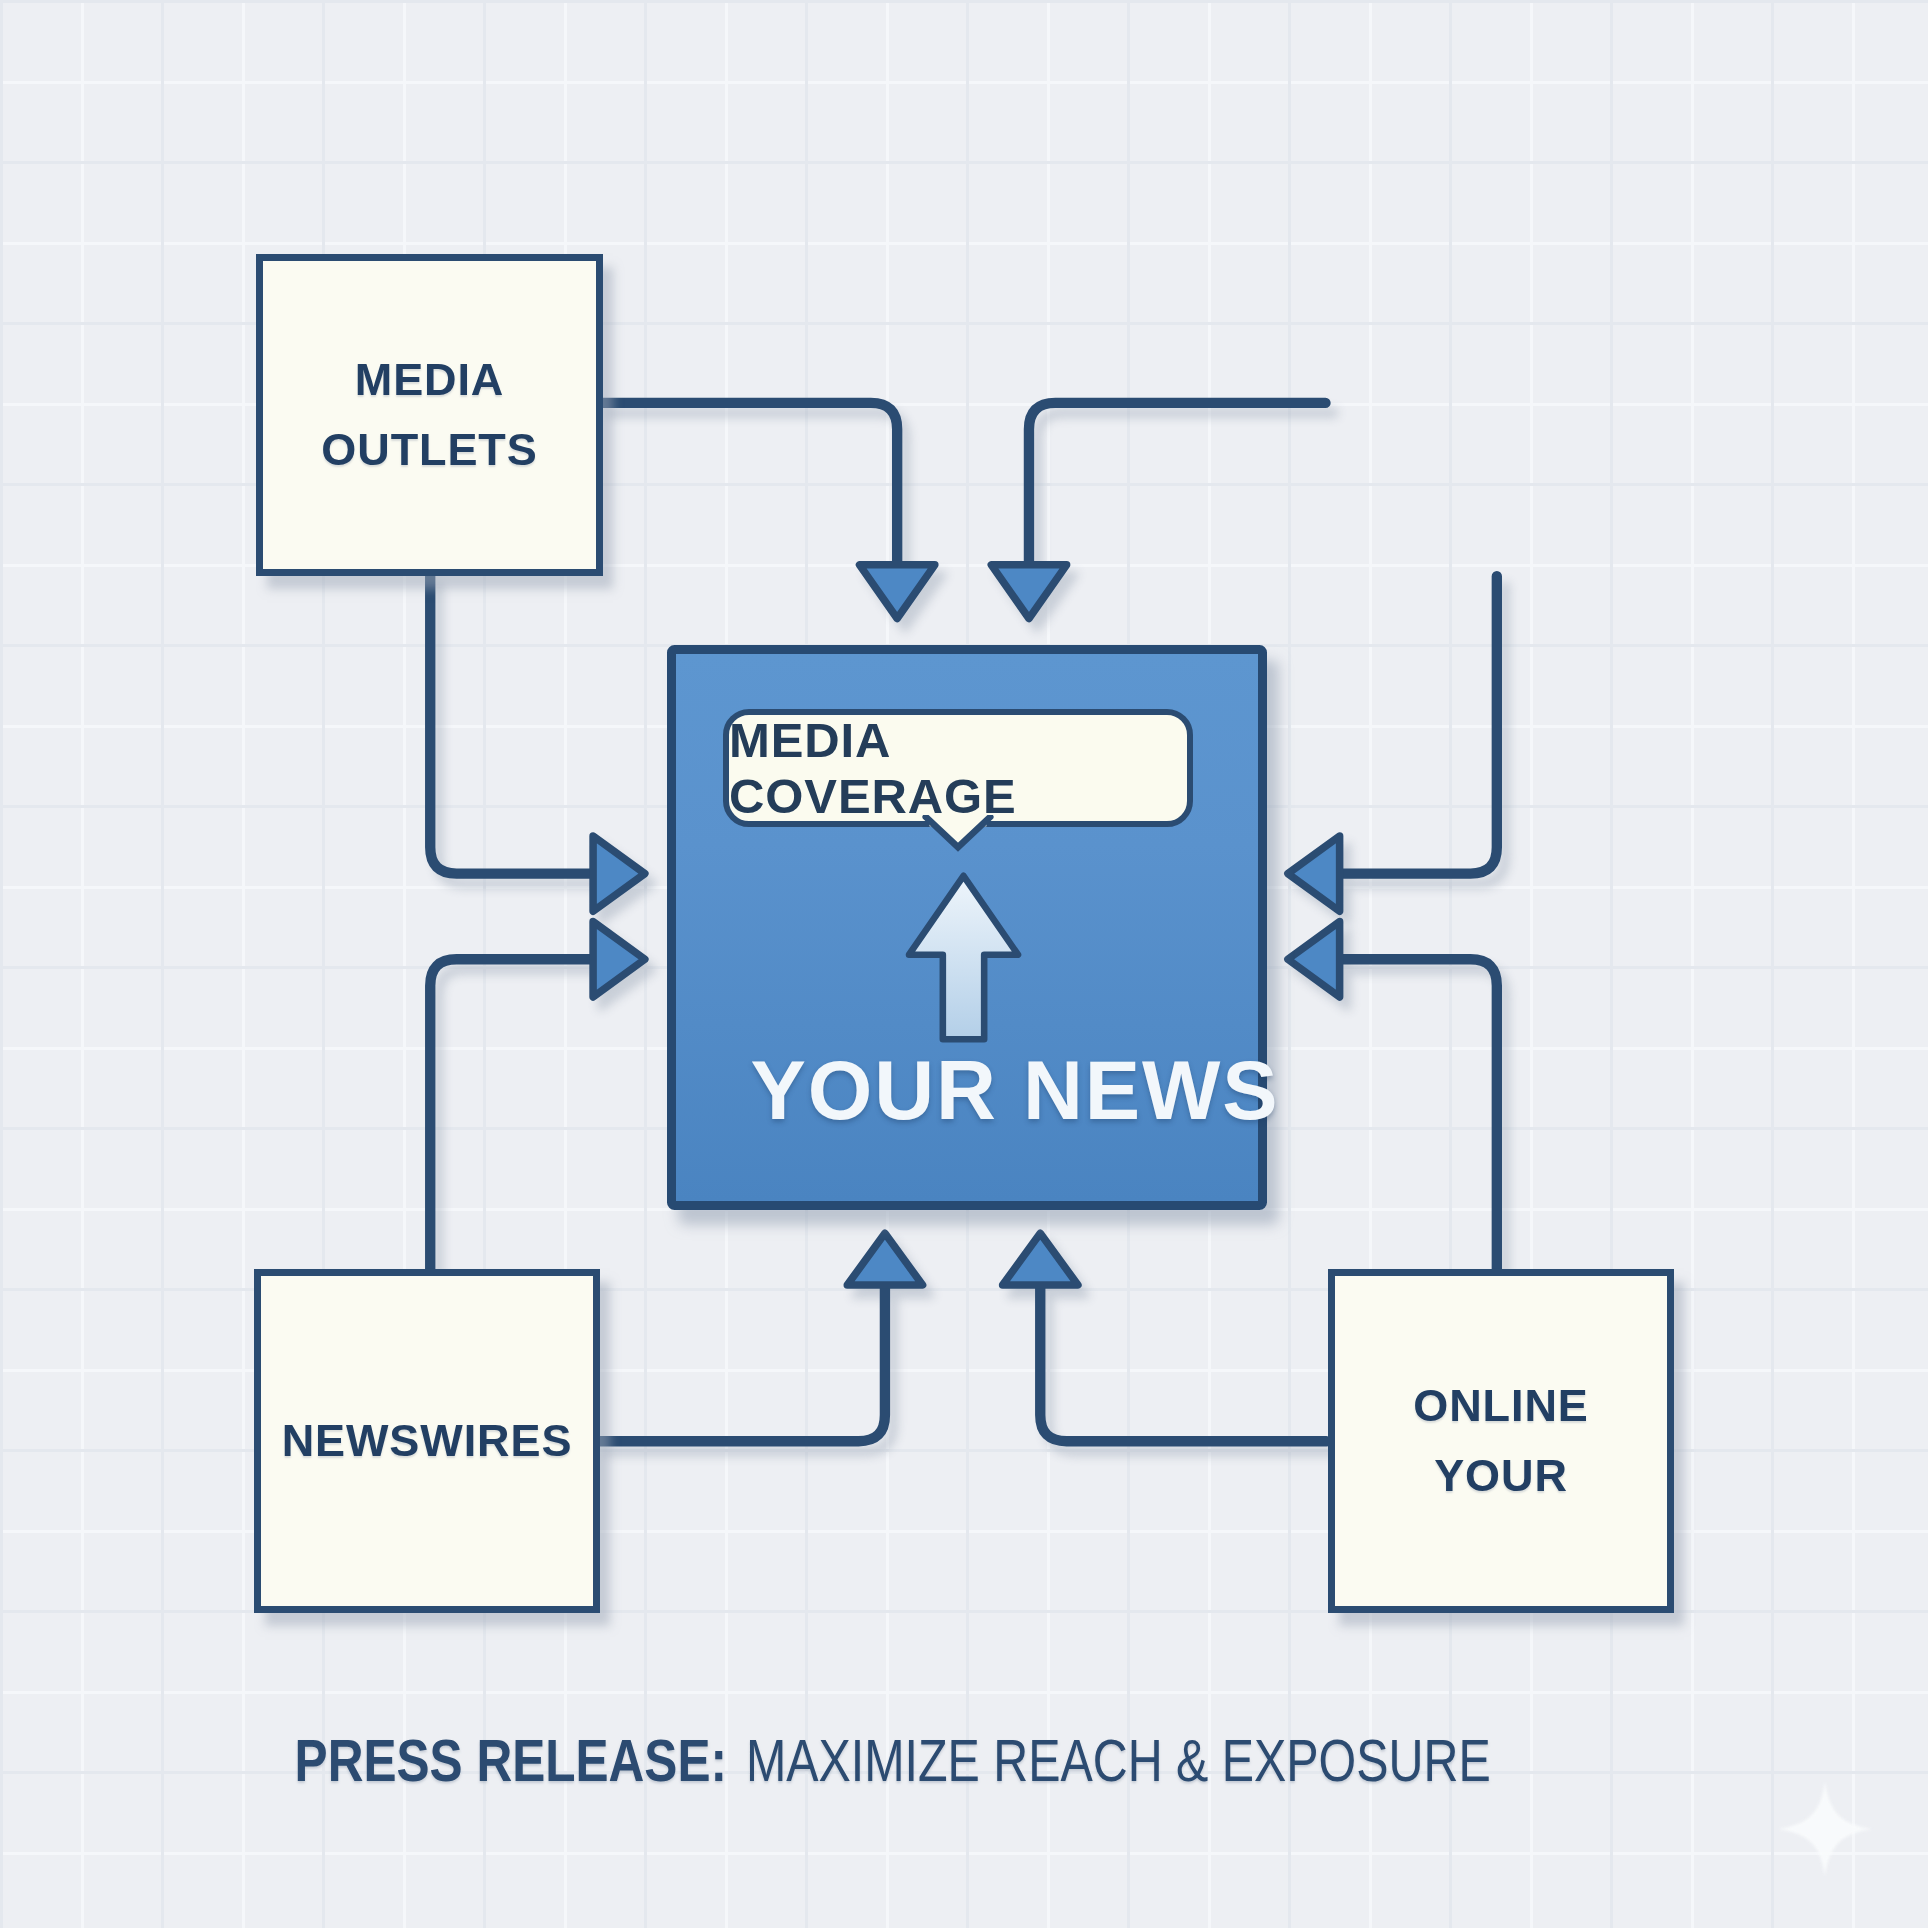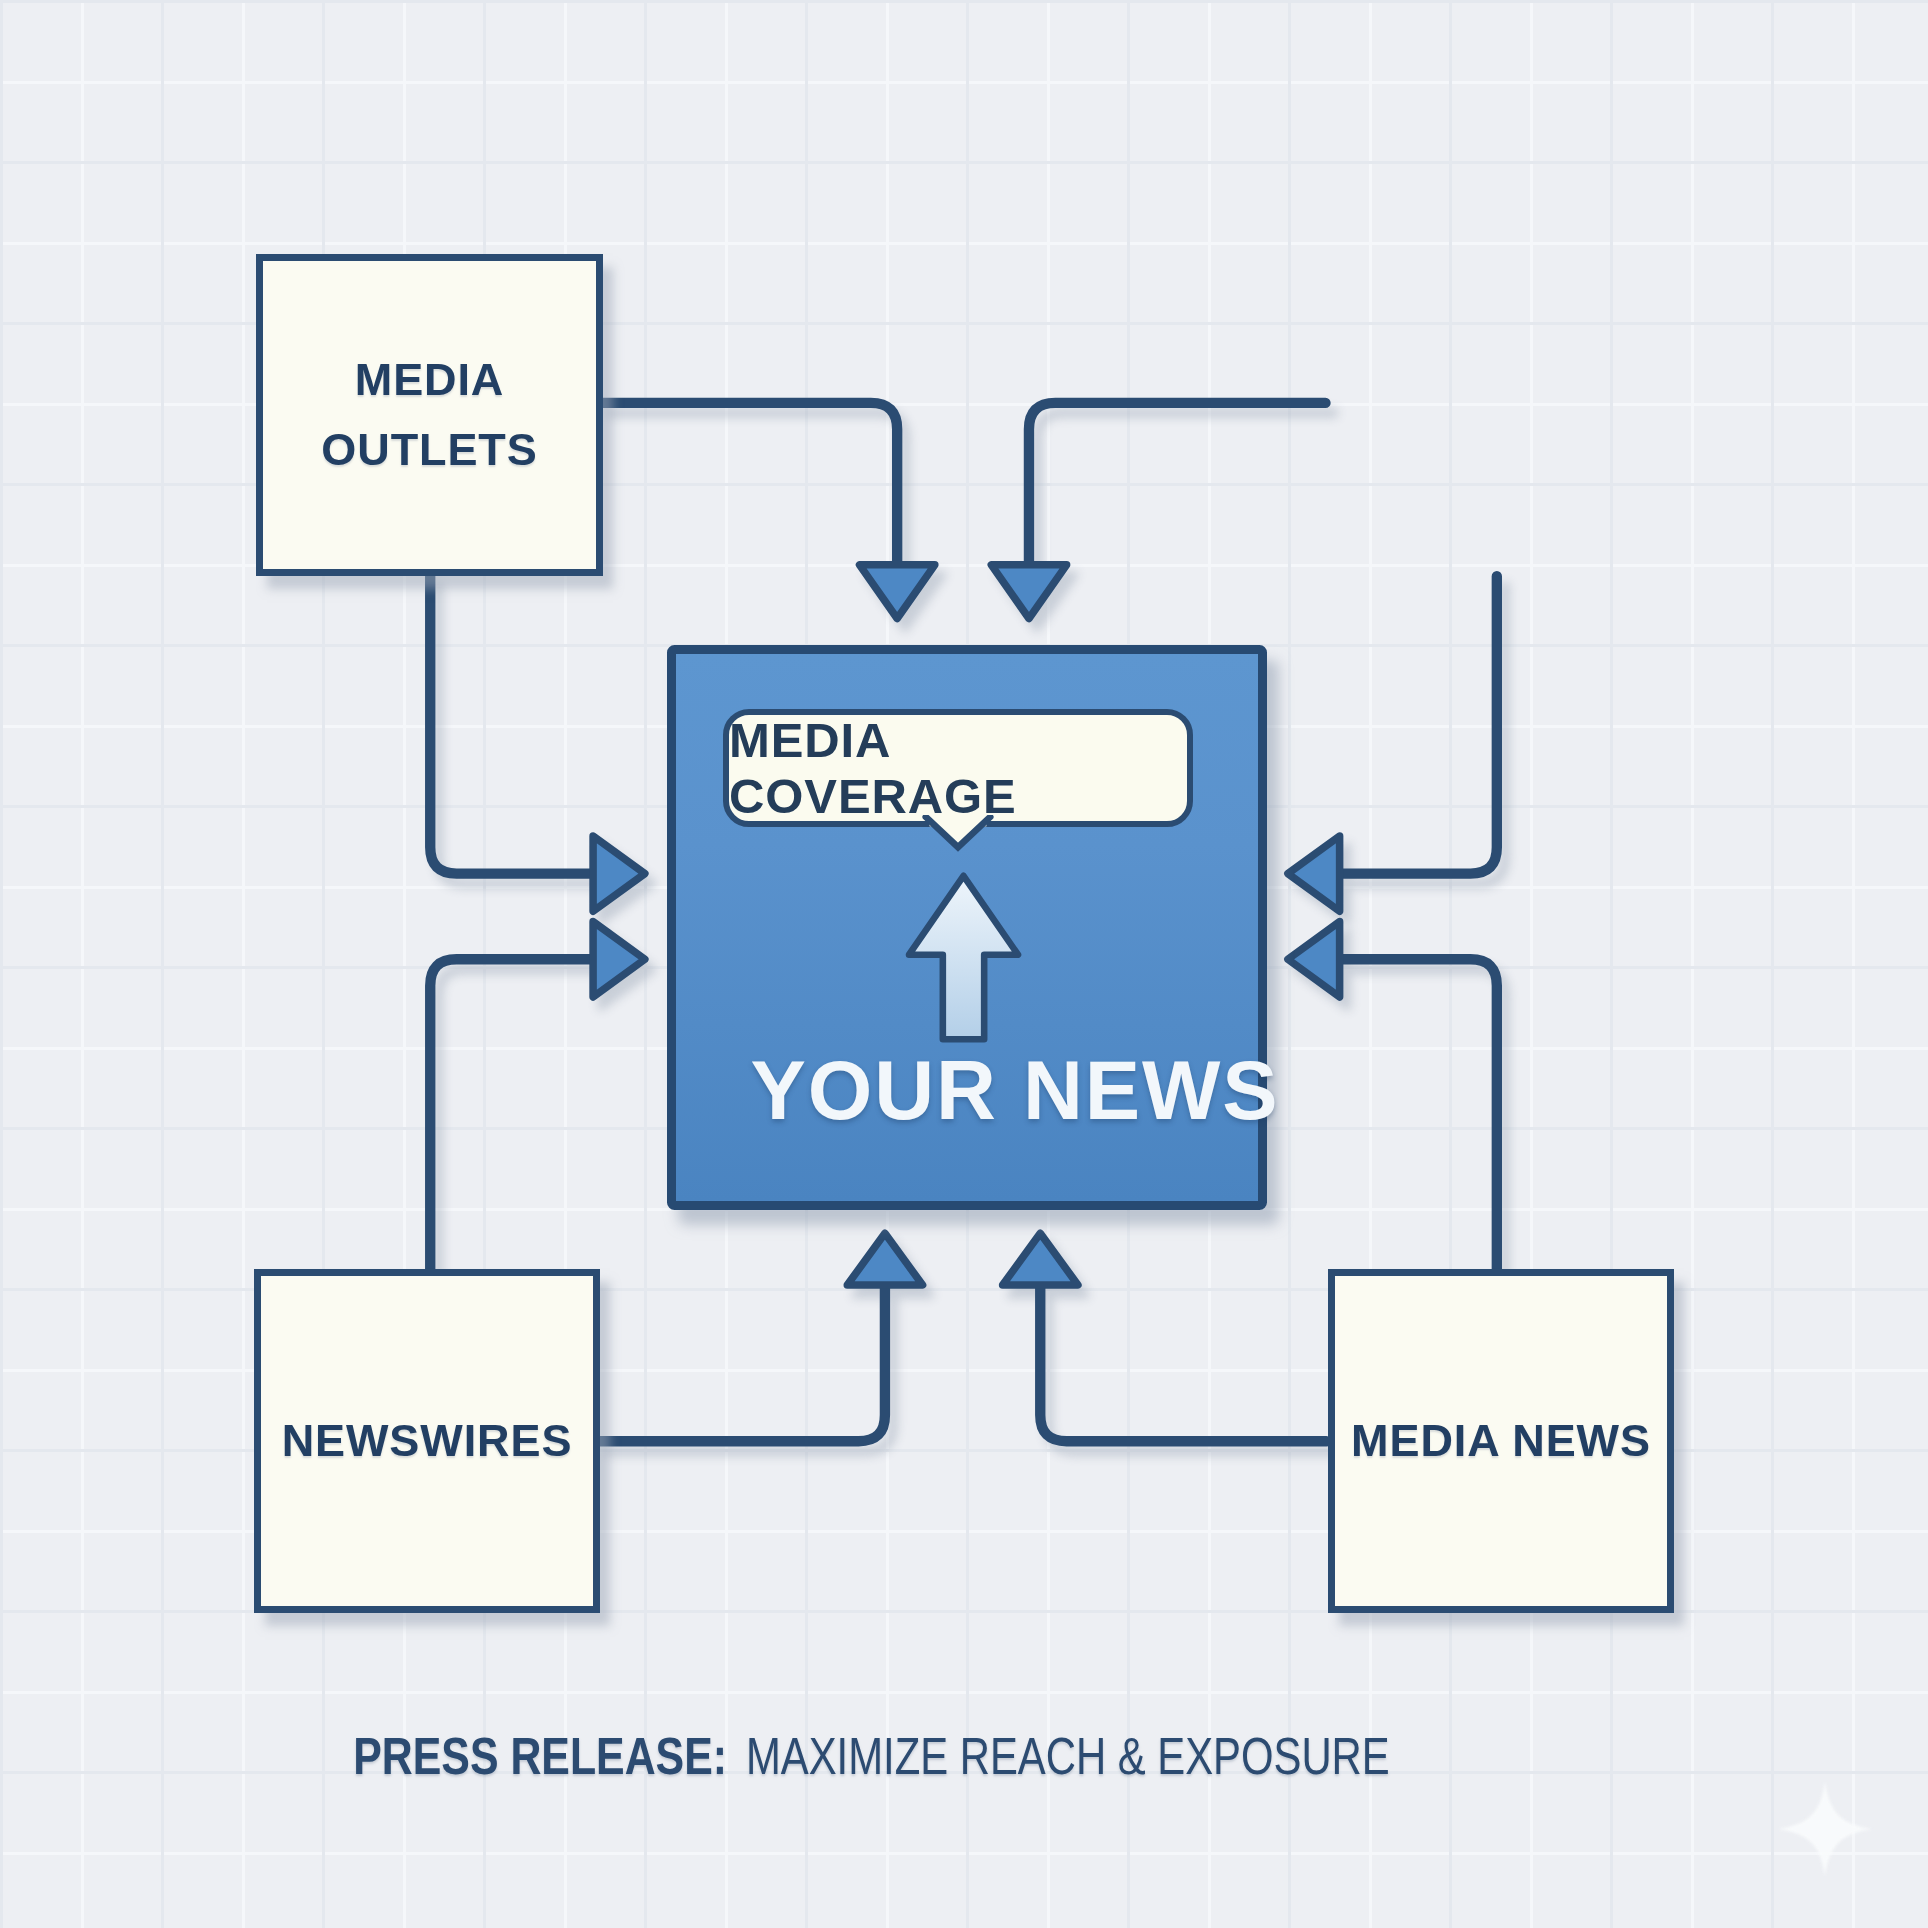--- a/index.html
+++ b/index.html
@@ -84,21 +84,21 @@
     font-weight:700;
     font-size:83px;
     letter-spacing:1.9px;
     text-shadow:0 2.8px 5.6px rgba(26,58,96,0.35);
     padding-left:48px;
   }
   .title-bar{
     position:absolute;
     left:0; top:1727px; width:1928px; height:87px;
     color:#2c4b71;
-    font-size:51px;
+    font-size:59px;
     white-space:nowrap;
     text-shadow:0 1.9px 2.8px rgba(120,135,155,0.35);
   }
   .title-lead{
     position:absolute; left:0; top:0; width:727px;
     text-align:right;
     font-weight:800;
     transform:scaleX(0.84);
     transform-origin:right center;
   }
@@ -144,21 +144,21 @@
     </g>
   </svg>
 
   <div class="node node-media-outlets">
     <span>MEDIA OUTLETS</span>
   </div>
   <div class="node node-newswires">
     <span>NEWSWIRES</span>
   </div>
   <div class="node node-online-news">
-    <span>MEDIA NEWS</span>
+    <span>ONLINE YOUR</span>
   </div>
 
   <div class="center-box"></div>
 
   <div class="bubble">
     <span>MEDIA COVERAGE</span>
   </div>
   <svg class="bubble-tail" width="72" height="38" viewBox="0 0 76 40">
     <rect x="8" y="0" width="60" height="12" fill="#fbfbef"></rect>
     <path d="M4,2 L38,34 L72,2" fill="#fbfbef" stroke="#2b4c72" stroke-width="7" stroke-linecap="round"></path>

